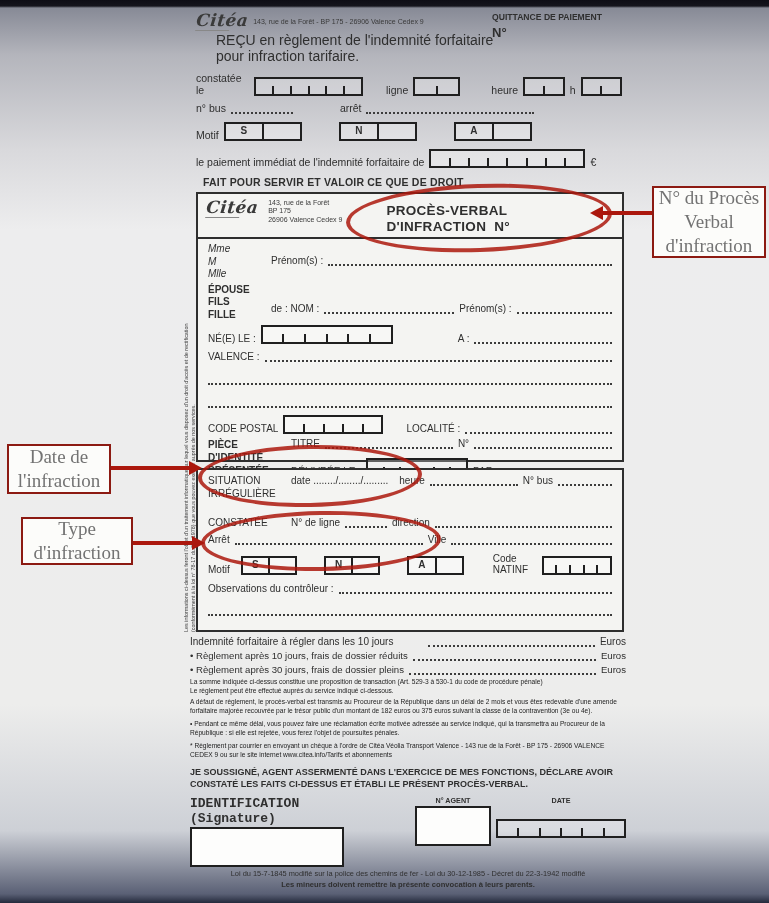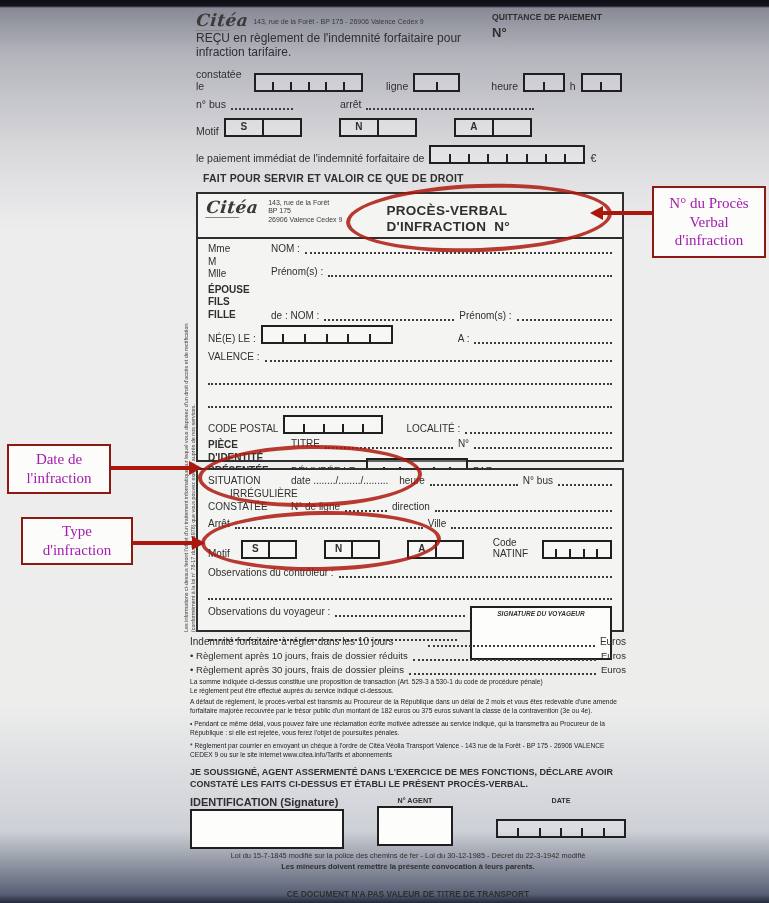--- a/index.html
+++ b/index.html
@@ -28,42 +28,42 @@
   .pvboxB{position:absolute;left:196px;top:468px;width:428px;height:164px;border:2px solid #2e2e2e;background:#f4f4f2;box-sizing:border-box;}
   .pvhead{display:flex;gap:10px;align-items:flex-start;padding:5px 8px 3px 8px;border-bottom:2px solid #2e2e2e;}
   .pvbody{padding:4px 10px 0 10px;font-size:10px;}
   .pvtitle{font-size:13.5px;font-weight:bold;letter-spacing:.3px;line-height:1.15;}
   .fees{position:absolute;left:190px;top:636px;width:436px;}
   .legal{font-size:6.6px;line-height:1.3;margin-top:3px;color:#222;}
   .sidetext{position:absolute;left:183px;top:632px;width:340px;transform:rotate(-90deg);
     transform-origin:0 0;font-size:5.4px;line-height:1.35;color:#444;}
   .ellipse{position:absolute;border:4px solid rgba(171,23,13,.85);border-radius:50%;z-index:5;}
   .callout{position:absolute;z-index:6;border:2.5px solid #8c1a12;background:#fcfcfa;
-    font-family:"Liberation Serif",serif;font-size:15px;color:#a21caf;display:flex;
+    font-family:"Liberation Serif",serif;font-size:19px;color:#737373;display:flex;
     align-items:center;justify-content:center;text-align:center;white-space:pre-line;line-height:1.25;}
   .aline{position:absolute;height:4px;background:#ab170d;z-index:6;}
   .ahead{position:absolute;width:0;height:0;z-index:6;}
   .sigbox{border:2px solid #1f1f1f;background:#fdfdfc;}
   .sigvlabel{font-family:"Liberation Sans",sans-serif;font-style:italic;font-weight:bold;font-size:6.5px;text-align:center;padding-top:2px;}
 </style>
 </head>
 <body>
 
 <div class="page">
 
   <div class="receipt">
     <div class="frow" style="align-items:flex-start;">
       <div class="logo"><span>Citéa</span><small></small></div>
       <div class="addr" style="margin-top:6px;">143, rue de la Forêt - BP 175 - 26906 Valence Cedex 9</div>
       <div style="margin-left:auto;width:130px;">
         <div class="b" style="font-size:8.6px;">QUITTANCE DE PAIEMENT</div>
         <div class="b" style="font-size:13px;margin-top:3px;">N°</div>
       </div>
     </div>
-    <div style="font-size:12px;width:300px;line-height:1.15;margin-top:-8px;">REÇU en règlement de l'indemnité forfaitaire pour infraction tarifaire.</div>
+    <div style="font-size:14px;width:300px;line-height:1.15;margin-top:-8px;margin-left:20px;">REÇU en règlement de l'indemnité forfaitaire pour infraction tarifaire.</div>
 
     <div class="frow" style="margin-top:8px;font-size:10.5px;">
       <span>constatée le</span>
       <span class="comb" style="width:112px;">
           <i></i>
           <i></i>
           <i></i>
           <i></i>
           <i></i>
           <i></i>
@@ -149,37 +149,33 @@
         <div>BP 175</div>
         <div>26906 Valence Cedex 9</div>
       </div>
       <div class="pvtitle" style="margin-left:34px;margin-top:4px;">
         <div>PROCÈS-VERBAL</div>
         <div><span>D'INFRACTION</span>&nbsp;&nbsp;<span>N°</span></div>
       </div>
     </div>
     <div class="pvbody">
       <div class="frow" style="align-items:flex-start;">
-        <div style="width:58px;line-height:1.25;">
+        <div style="width:58px;line-height:1.25;font-style:italic;">
           <div>Mme</div>
           <div>M</div>
           <div>Mlle</div>
         </div>
         <div class="grow">
-          <div class="frow">
-              <span>NOM :</span>
-              <span class="dots grow"></span>
-            </div>
           <div class="frow" style="margin-top:12px;">
               <span>Prénom(s) :</span>
               <span class="dots grow"></span>
             </div>
         </div>
       </div>
-      <div class="frow" style="align-items:flex-end;margin-top:3px;">
+      <div class="frow" style="align-items:center;margin-top:3px;">
         <div class="b" style="width:58px;line-height:1.25;">
           <div>ÉPOUSE</div>
           <div>FILS</div>
           <div>FILLE</div>
         </div>
         <div class="grow frow" style="margin-top:12px;">
           <span>de : NOM :</span>
           <span class="dots" style="width:130px;"></span>
           <span>Prénom(s) :</span>
           <span class="dots grow"></span>
@@ -250,22 +246,22 @@
   <div class="pvboxB">
     <div class="pvbody" style="padding-top:5px;">
       <div class="frow">
         <span style="width:78px;">SITUATION</span>
         <span>date ......../......../.........</span>
         <span style="margin-left:6px;">heure</span>
         <span class="dots" style="width:88px;"></span>
         <span>N° bus</span>
         <span class="dots grow"></span>
       </div>
-      <div style="margin-top:2px;margin-left:22px;">IRRÉGULIÈRE</div>
-      <div class="frow" style="margin-top:2px;">
+      <div style="margin-top:2px;">IRRÉGULIÈRE</div>
+      <div class="frow" style="margin-top:18px;">
         <span style="width:78px;">CONSTATÉE</span>
         <span>N° de ligne</span>
         <span class="dots" style="width:42px;"></span>
         <span>direction</span>
         <span class="dots grow"></span>
       </div>
       <div class="frow" style="margin-top:6px;">
         <span>Arrêt</span>
         <span class="dots" style="width:188px;"></span>
         <span>Ville</span>
@@ -292,32 +288,20 @@
             <i></i>
             <i></i>
             <i></i>
           </span>
       </div>
       <div class="frow" style="margin-top:8px;">
         <span>Observations du contrôleur :</span>
         <span class="dots grow"></span>
       </div>
       <div class="dots" style="margin-top:11px;"></div>
-      <div class="frow" style="align-items:flex-start;margin-top:6px;">
-        <div class="grow">
-          <div class="frow">
-            <span>Observations du voyageur :</span>
-            <span class="dots grow"></span>
-          </div>
-          <div class="dots" style="margin-top:13px;margin-right:8px;"></div>
-        </div>
-        <div class="sigbox" style="width:138px;height:50px;">
-          <div class="sigvlabel">SIGNATURE DU VOYAGEUR</div>
-        </div>
-      </div>
     </div>
   </div>
 
   <div class="sidetext">
     <div>Les informations ci-dessus feront l'objet d'un traitement informatique sur lequel vous disposez d'un droit d'accès et de rectification</div>
     <div>(conformément à la loi n° 78-17 du 5-1-1978) que vous pouvez exercer auprès de nos services.</div>
   </div>
 
   <div class="fees">
     <div class="frow" style="font-size:10px;">
@@ -336,21 +320,21 @@
       <span>Euros</span>
     </div>
     <div class="legal">La somme indiquée ci-dessus constitue une proposition de transaction (Art. 529-3 à 530-1 du code de procédure pénale)</div>
     <div class="legal" style="margin-top:0;">Le règlement peut être effectué auprès du service indiqué ci-dessous.</div>
     <div class="legal">A défaut de règlement, le procès-verbal est transmis au Procureur de la République dans un délai de 2 mois et vous êtes redevable d'une amende forfaitaire majorée recouvrée par le trésor public d'un montant de 182 euros ou 375 euros suivant la classe de la contravention (3e ou 4e).</div>
     <div class="legal" style="margin-top:5px;">• Pendant ce même délai, vous pouvez faire une réclamation écrite motivée adressée au service indiqué, qui la transmettra au Procureur de la République : si elle est rejetée, vous ferez l'objet de poursuites pénales.</div>
     <div class="legal" style="margin-top:5px;">* Règlement par courrier en envoyant un chèque à l'ordre de Citéa Véolia Transport Valence - 143 rue de la Forêt - BP 175 - 26906 VALENCE CEDEX 9 ou sur le site internet www.citea.info/Tarifs et abonnements</div>
     <div class="b" style="font-size:9px;margin-top:6px;line-height:1.35;">JE SOUSSIGNÉ, AGENT ASSERMENTÉ DANS L'EXERCICE DE MES FONCTIONS, DÉCLARE AVOIR CONSTATÉ LES FAITS CI-DESSUS ET ÉTABLI LE PRÉSENT PROCÈS-VERBAL.</div>
     <div class="frow" style="align-items:flex-start;margin-top:6px;">
       <div>
-        <div class="b" style="font-size:11px;">IDENTIFICATION (Signature)</div>
+        <div class="b" style="font-size:13px;font-family:Liberation Mono, monospace;">IDENTIFICATION (Signature)</div>
         <div class="sigbox" style="width:150px;height:36px;margin-top:1px;"></div>
       </div>
       <div style="margin-left:28px;text-align:center;">
         <div class="b" style="font-size:7.2px;">N° AGENT</div>
         <div class="sigbox" style="width:72px;height:36px;margin-top:1px;"></div>
       </div>
       <div style="margin-left:auto;text-align:center;width:130px;">
         <div class="b" style="font-size:7.2px;">DATE</div>
         <div class="comb" style="width:126px;margin-top:14px;">
             <i></i>

